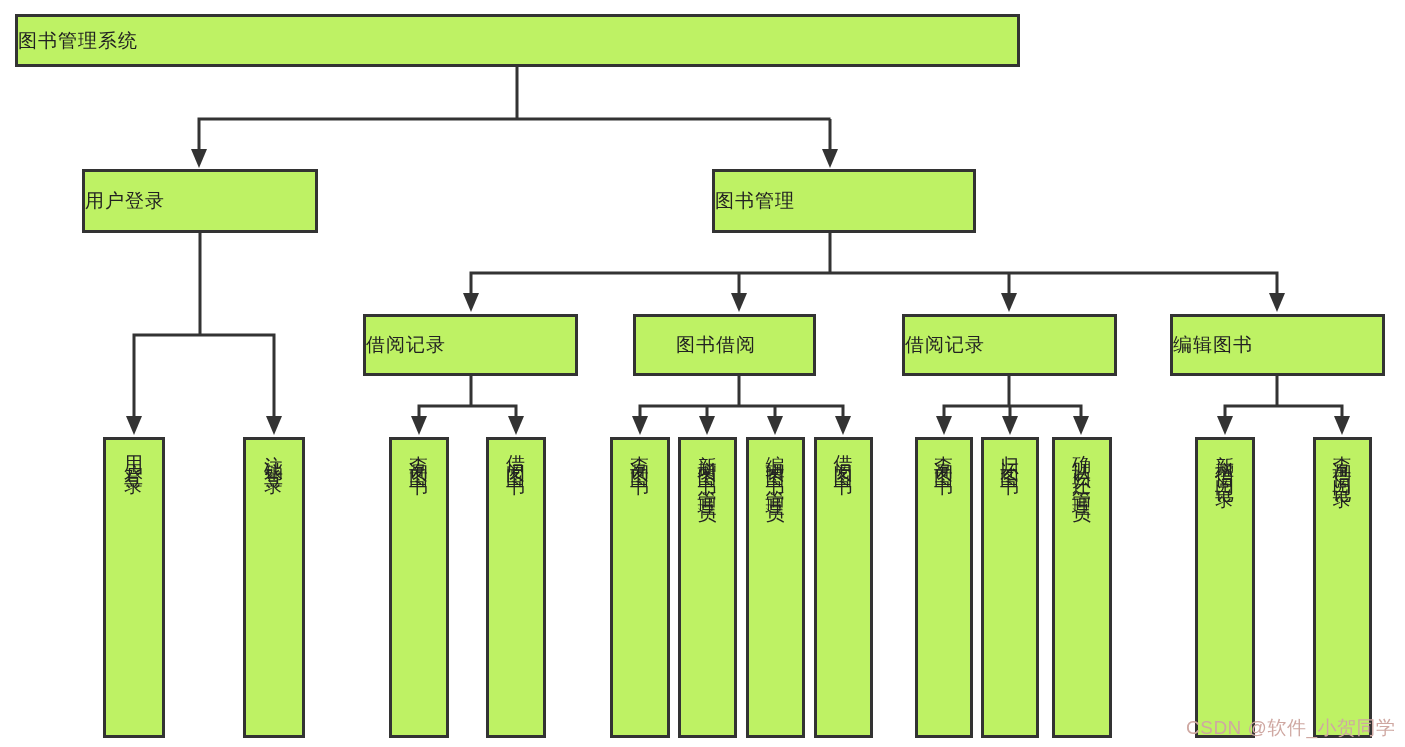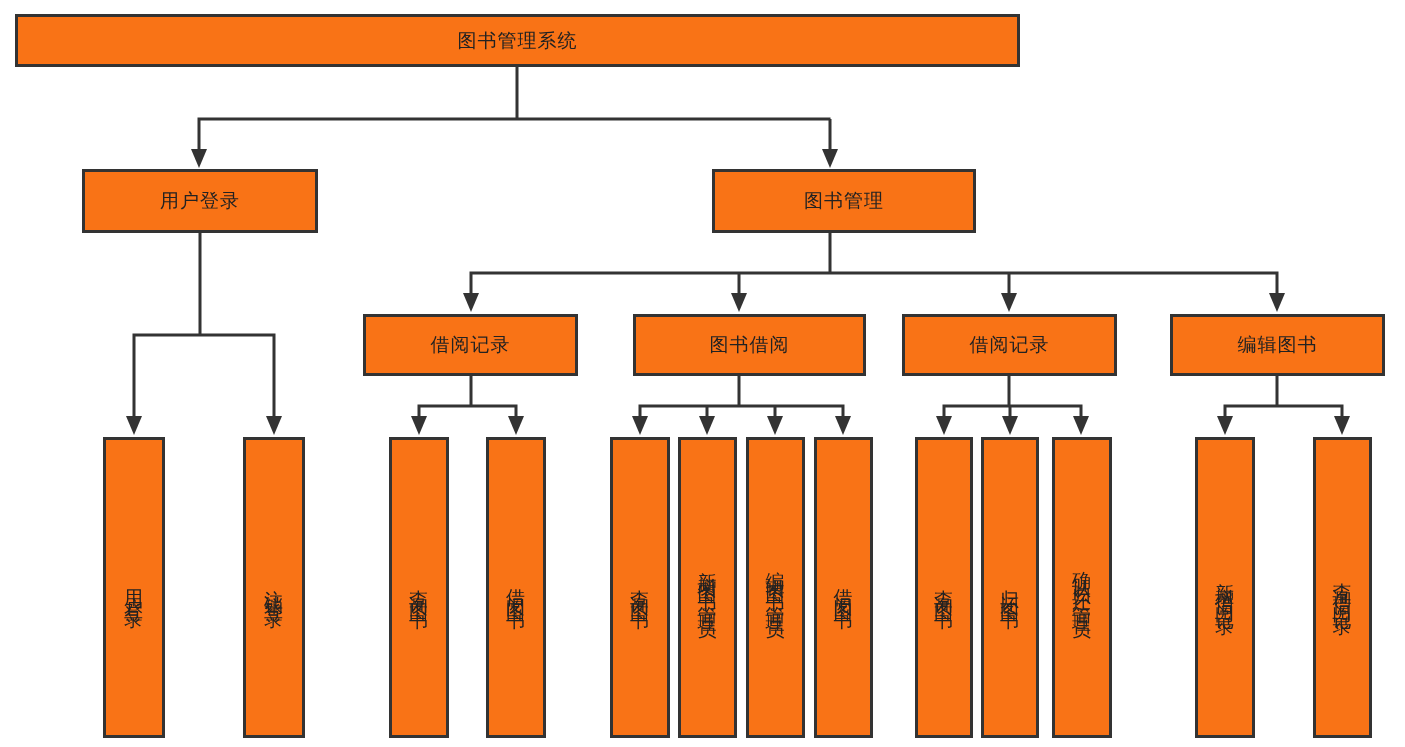--- a/index.html
+++ b/index.html
@@ -15,25 +15,24 @@
     overflow: hidden;
   }
   .wires {
     position: absolute;
     left: 0; top: 0;
     width: 1405px; height: 747px;
   }
   .node {
     position: absolute;
     box-sizing: border-box;
-    background: #f97316;
+    background: #bef264;
     border: 3px solid #333333;
     display: flex;
     align-items: center;
-    justify-content: center;
     color: #222222;
   }
   .hnode { font-size: 19px; letter-spacing: 1px; }
   .root-node { font-size: 19px; }
   .vnode {
     writing-mode: vertical-rl;
     text-orientation: mixed;
     font-size: 19px;
     letter-spacing: 7px;
     line-height: 1;
@@ -106,21 +105,21 @@
   <div class="node hnode" style="left:82px; top:169px; width:236px; height:64px;">
     <span class="lbl">用户登录</span>
   </div>
   <div class="node hnode" style="left:712px; top:169px; width:264px; height:64px;">
     <span class="lbl">图书管理</span>
   </div>
 
   <div class="node hnode" style="left:363px; top:314px; width:215px; height:62px;">
     <span class="lbl">借阅记录</span>
   </div>
-  <div class="node hnode" style="left:633px; top:314px; width:233px; height:62px;">
+  <div class="node hnode" style="left:633px; top:314px; width:183px; height:62px;padding-left:40px;">
     <span class="lbl">图书借阅</span>
   </div>
   <div class="node hnode" style="left:902px; top:314px; width:215px; height:62px;">
     <span class="lbl">借阅记录</span>
   </div>
   <div class="node hnode" style="left:1170px; top:314px; width:215px; height:62px;">
     <span class="lbl">编辑图书</span>
   </div>
 
   <div class="node vnode" style="left:103px; top:437px; width:62px; height:301px;">
@@ -160,14 +159,15 @@
     <span class="lbl">确认归还（管理员）</span>
   </div>
 
   <div class="node vnode" style="left:1195px; top:437px; width:60px; height:301px;">
     <span class="lbl">新增借阅记录</span>
   </div>
   <div class="node vnode" style="left:1313px; top:437px; width:59px; height:301px;">
     <span class="lbl">查询借阅记录</span>
   </div>
 
+  <div class="watermark" style="color: rgb(207, 168, 162);">CSDN @软件_小贺同学</div>
 
 </div>
 
 </body></html>

